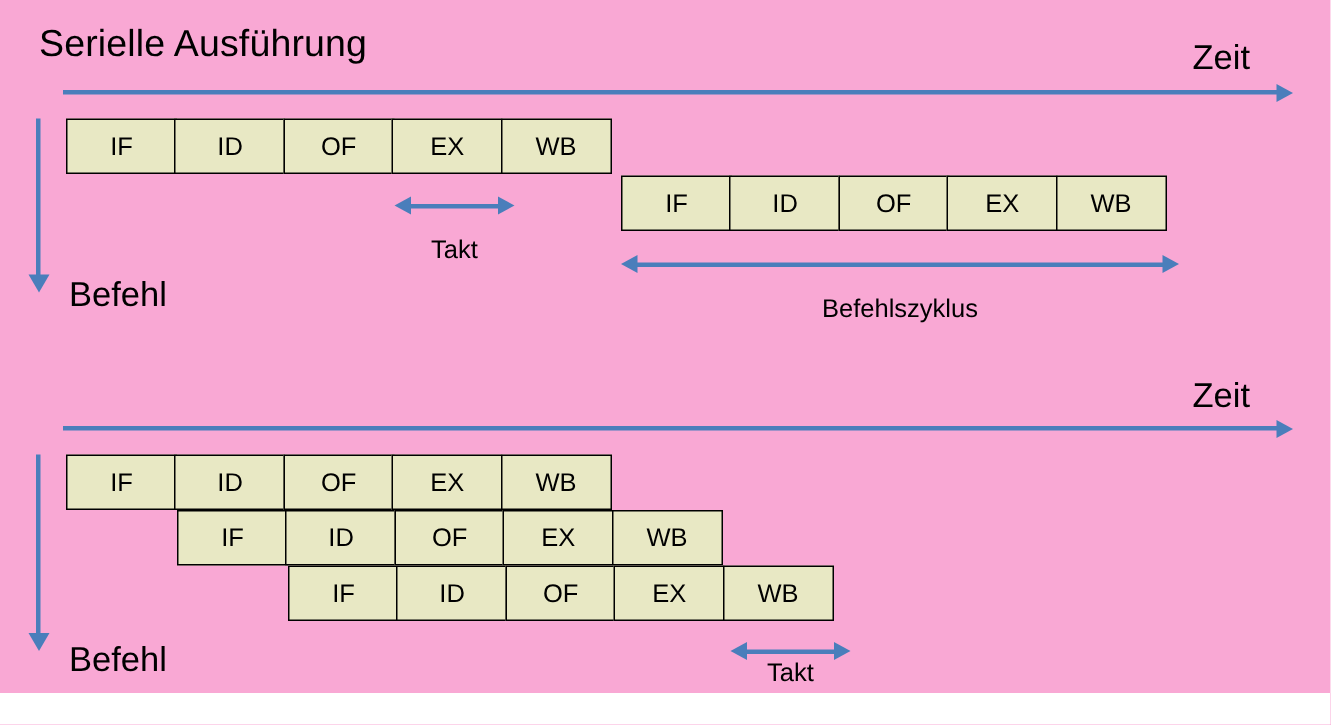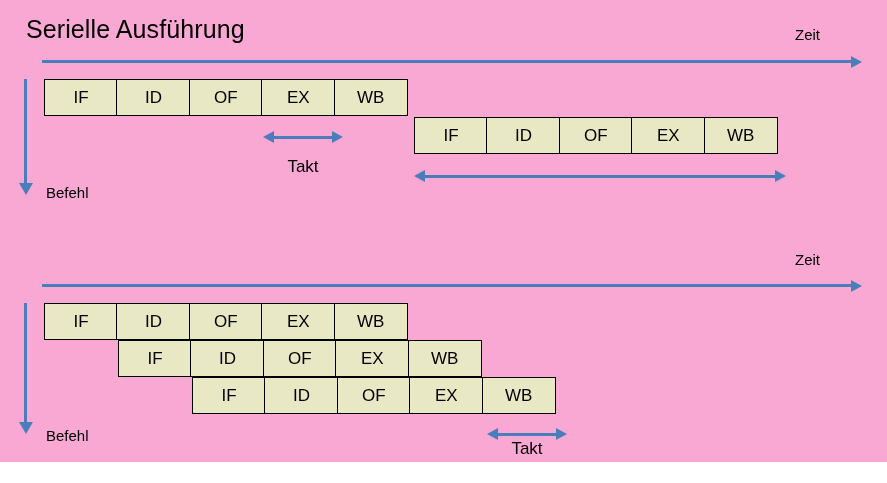--- a/index.html
+++ b/index.html
@@ -49,21 +49,21 @@
     border-left: 7px solid transparent;
     border-right: 7px solid transparent;
     border-top: 12px solid #4a7ebb;
   }
   .vaxis-line {
     width: 3px;
     background: #4a7ebb;
   }
 
   .axis-label {
-    font-size: 15px;
+    font-size: 23px;
     color: #000000;
     white-space: nowrap;
     line-height: 1;
   }
 
   .stage-row {
     display: flex;
   }
   .stage-cell {
     box-sizing: border-box;
@@ -124,20 +124,21 @@
     <div class="abs axis-line" style="left:9px; top:5.5px; width:62px;"></div>
     <div class="abs arrow-head-right" style="left:69px; top:1px;"></div>
   </div>
   <div class="abs measure-label" style="left:263px; top:158px; width:80px;">Takt</div>
 
   <div class="abs" style="left:414px; top:169px; width:372px; height:14px;">
     <div class="abs arrow-head-left" style="left:0px; top:1px;"></div>
     <div class="abs axis-line" style="left:9px; top:5.5px; width:354px;"></div>
     <div class="abs arrow-head-right" style="left:361px; top:1px;"></div>
   </div>
+  <div class="abs measure-label" style="left:414px; top:197px; width:372px;">Befehlszyklus</div>
 
 
   <div class="abs axis-label" style="left:795px; top:252px;">Zeit</div>
 
   <div class="abs axis-line" style="left:42px; top:284px; width:810px;"></div>
   <div class="abs arrow-head-right" style="left:851px; top:279.5px;"></div>
 
   <div class="abs vaxis-line" style="left:24px; top:303px; height:120px;"></div>
   <div class="abs arrow-head-down" style="left:18.5px; top:422px;"></div>
   <div class="abs axis-label" style="left:46px; top:428px;">Befehl</div>

